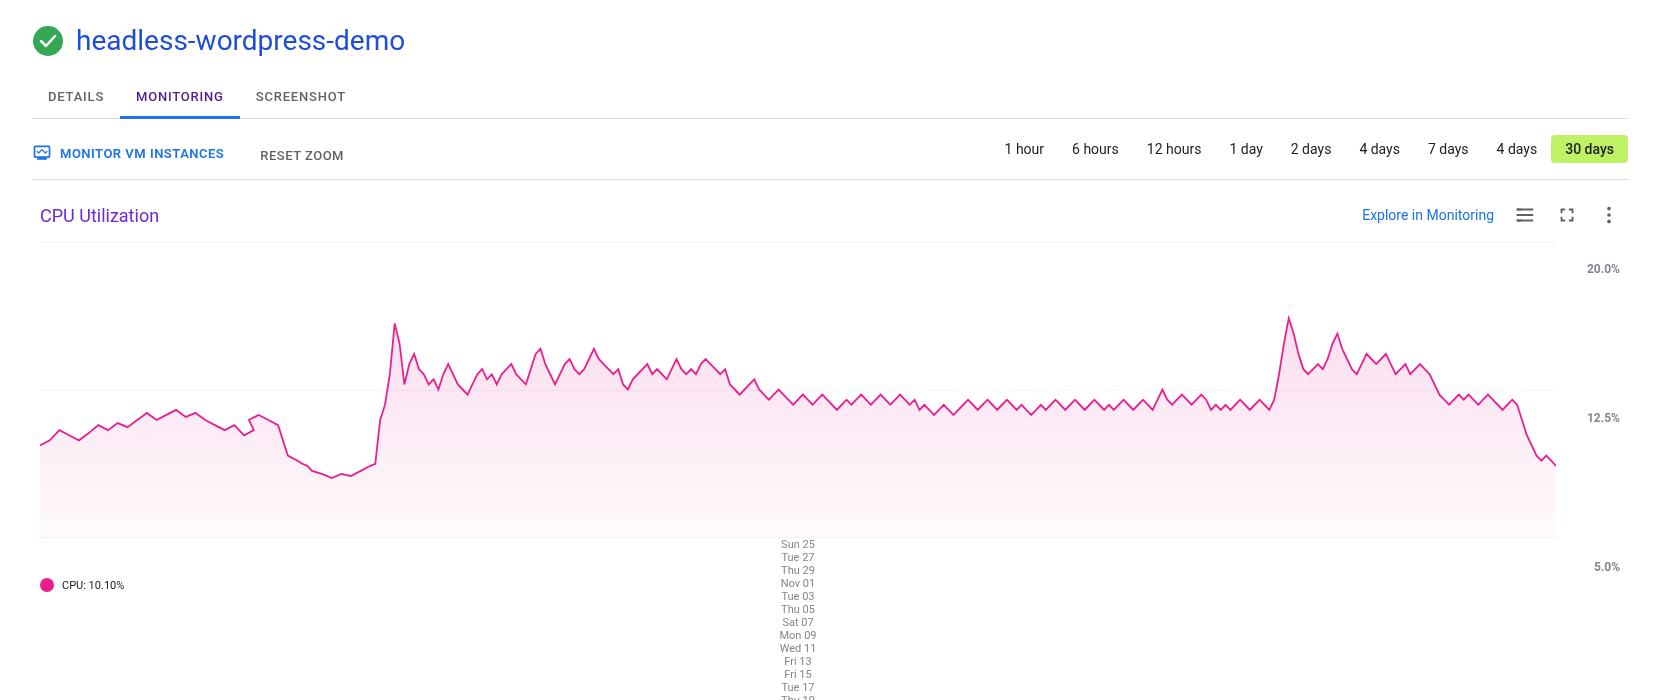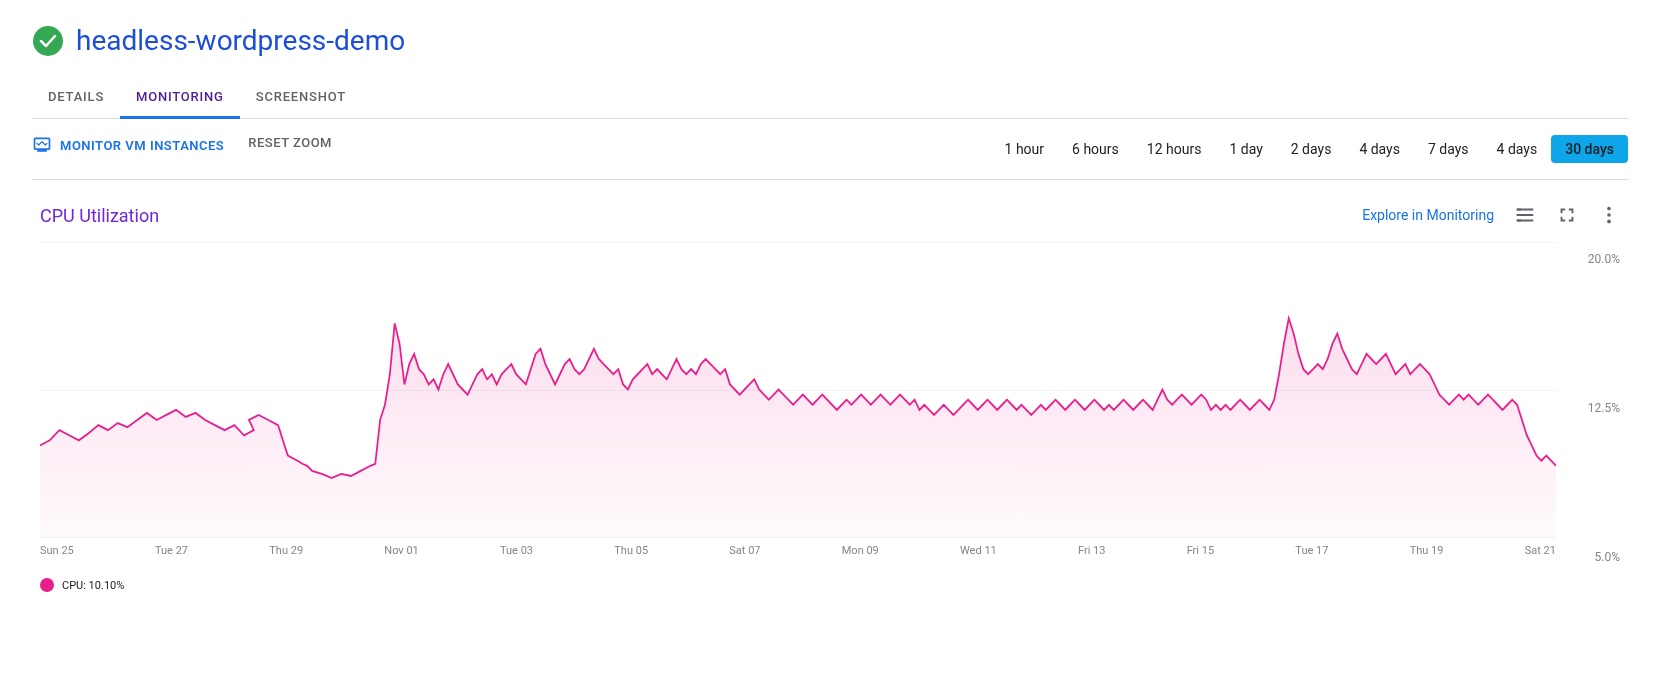--- a/index.html
+++ b/index.html
@@ -47,22 +47,22 @@
       margin-bottom: -1px;
     }
     .tab.active {
       color: #4c1d95;
       border-bottom: 3px solid #1a73e8;
     }
 
     
     .toolbar {
       display: flex;
-      align-items: flex-start;
-      gap: 0;
+      align-items: flex-end;
+      gap: 12px;
       padding: 16px 0;
       border-bottom: 1px solid #dadce0;
     }
     .monitor-vm-btn {
       display: flex;
       align-items: center;
       gap: 8px;
       color: #1a73e8;
       font-size: 13px;
       font-weight: 600;
@@ -93,21 +93,21 @@
     .time-btn {
       padding: 6px 14px;
       font-size: 14px;
       font-weight: 400;
       color: #202124;
       cursor: pointer;
       border-radius: 4px;
       white-space: nowrap;
     }
     .time-btn.active {
-      background: #0ea5e9;
+      background: #bef264;
       font-weight: 500;
     }
 
     
     .chart-section {
       margin-top: 24px;
       padding: 0 8px;
     }
     .chart-header {
       display: flex;
@@ -141,27 +141,28 @@
 
     
     .chart-container {
       position: relative;
       width: 100%;
       height: 320px;
     }
     .chart-y-labels {
       position: absolute;
       right: 0;
-      top: 6px;
+      top: 16px;
       height: 100%;
       width: 60px;
       display: flex;
       flex-direction: column;
       justify-content: space-between;
       padding: 4px 0;
+      font-weight: bold;
     }
     .y-label {
       font-size: 12px;
       color: #80868b;
       text-align: right;
     }
     .chart-area {
       position: absolute;
       left: 0;
       top: 0;
@@ -187,20 +188,21 @@
     }
     .x-labels {
       position: absolute;
       left: 0;
       right: 64px;
       bottom: 0;
       height: 24px;
       display: flex;
       justify-content: space-between;
       align-items: center;
+      flex-direction: column;
     }
     .x-label {
       font-size: 11px;
       color: #80868b;
       text-align: center;
     }
 
     
     .chart-legend {
       display: flex;

